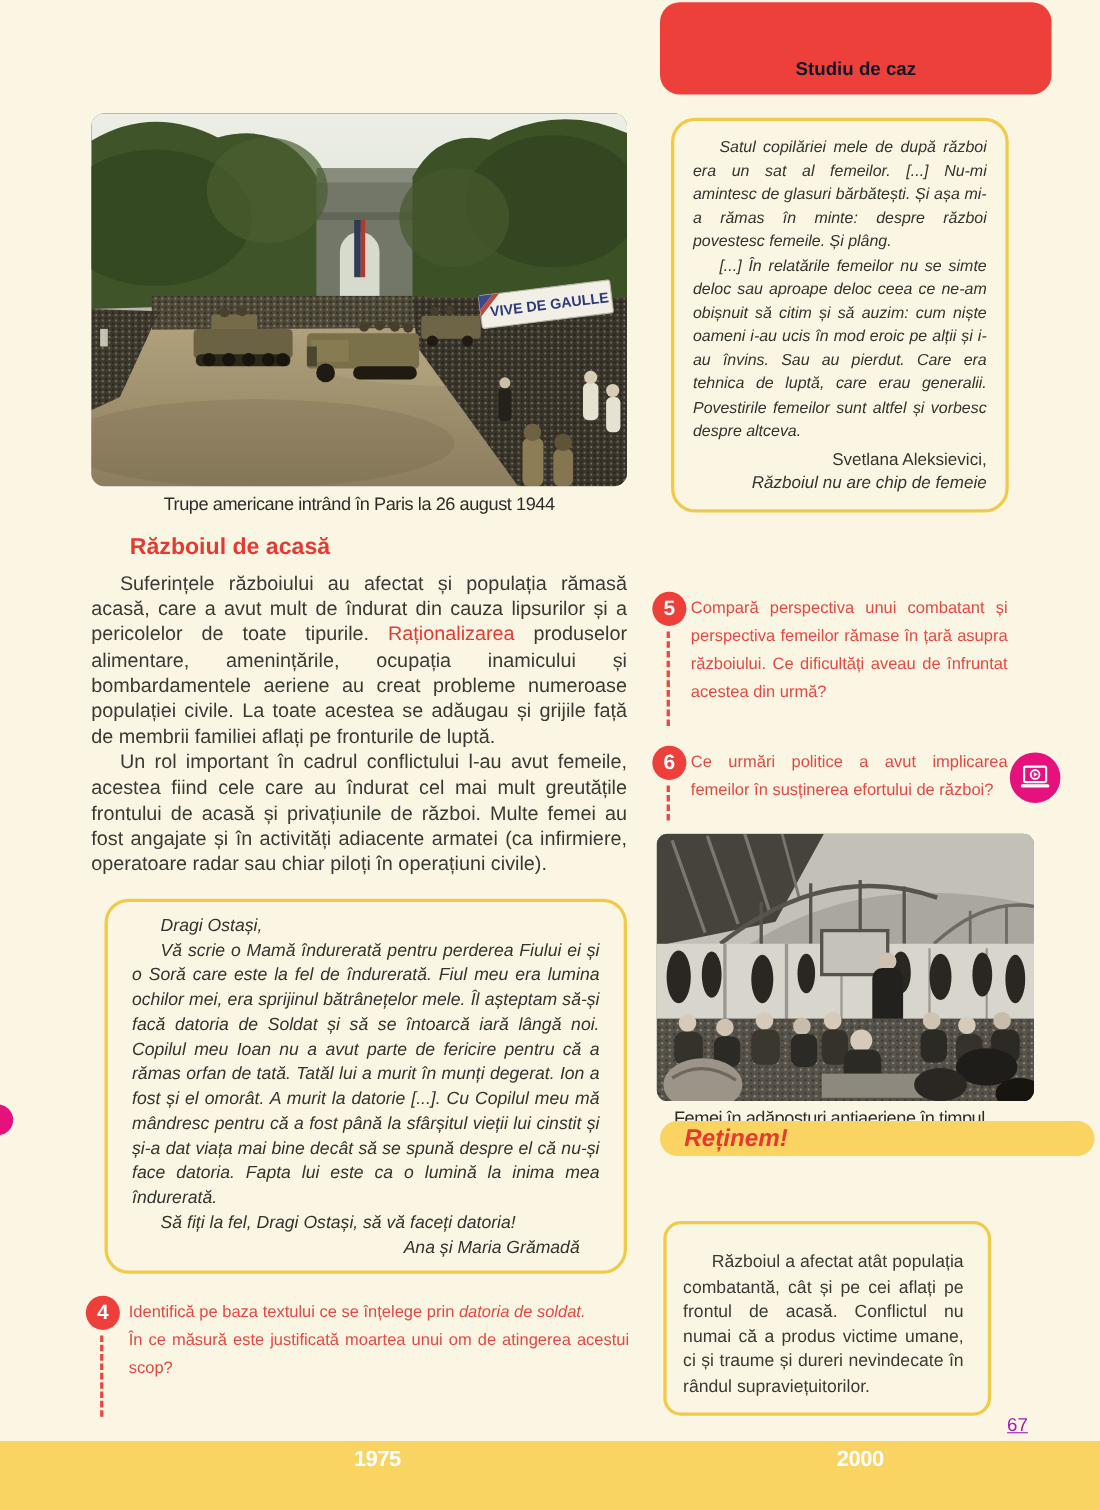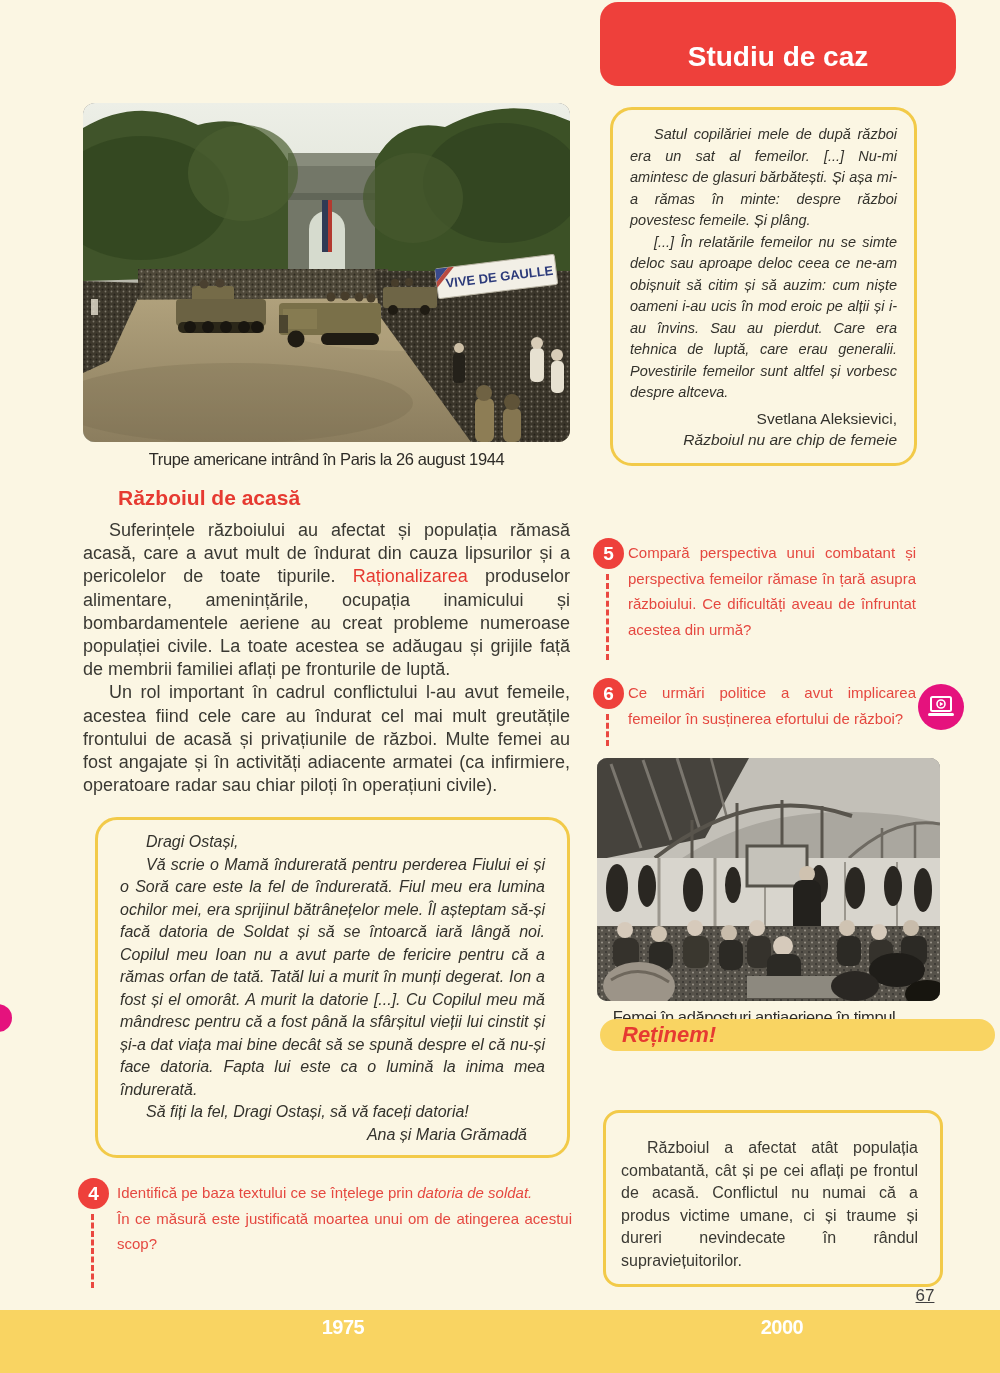--- a/index.html
+++ b/index.html
@@ -3,21 +3,21 @@
 <meta charset="utf-8">
 <style>
   html,body{margin:0;padding:0;}
   .page{position:relative;width:1000px;height:1373px;background:#fbf6e3;overflow:hidden;
         font-family:"Liberation Sans",sans-serif;color:#3a3933;}
   .abs{position:absolute;}
 
   
   .badge{left:600px;top:2px;width:356px;height:84px;background:#ee403b;border-radius:18px;
          display:flex;align-items:flex-end;justify-content:center;padding-bottom:13px;box-sizing:border-box;}
-  .badge span{color:#ffffff;font-weight:bold;font-size:28px;}
+  .badge span{color:#0f172a;font-weight:bold;font-size:17px;}
 
   
   .photo-frame{overflow:hidden;border-radius:12px;background:#777;}
   .photo1{left:83px;top:103px;width:487px;height:339px;}
   .photo2{left:597px;top:758px;width:343px;height:243px;border-radius:10px;}
   .caption{text-align:center;font-size:16.5px;letter-spacing:-0.4px;color:#2e2c28;line-height:21px;}
   .cap1{left:83px;top:449px;width:487px;}
   .cap2{left:584px;top:1007px;width:340px;}
 
   
@@ -56,26 +56,26 @@
   .quotebox .work{text-align:right;text-indent:0;font-size:15.5px;}
 
   
   .vicon{left:918px;top:684px;width:46px;height:46px;border-radius:50%;background:#e5127d;
          display:flex;align-items:center;justify-content:center;cursor:pointer;}
 
   
   .retbar{left:600px;top:1019px;width:395px;height:32px;background:#f9d462;border-radius:16px;
           display:flex;align-items:center;padding-left:22px;box-sizing:border-box;z-index:3;}
   .retbar span{color:#e63a31;font-weight:bold;font-style:italic;font-size:22px;}
-  .retbox{left:603px;top:1110px;width:340px;box-sizing:border-box;border:3px solid #f2ca49;
+  .retbox{left:603px;top:1110px;width:298px;box-sizing:border-box;border:3px solid #f2ca49;
           border-radius:16px;padding:24px 22px 12px 15px;font-size:16px;line-height:22.5px;
           text-align:justify;z-index:2;}
   .retbox p{margin:0;text-indent:26px;}
 
-  .pagenum{left:905px;top:1286px;width:40px;text-align:center;font-size:17px;color:#404040;text-decoration:underline;}
+  .pagenum{left:905px;top:1286px;width:40px;text-align:center;font-size:17px;color:#a21caf;text-decoration:underline;}
 
   
   .bottombar{left:0;top:1310px;width:1000px;height:63px;background:#f9d462;}
   .year{position:absolute;top:6px;color:#fff;font-weight:bold;font-size:20px;letter-spacing:-0.5px;width:80px;text-align:center;}
   .y1{left:303px;} .y2{left:742px;}
 
   .edge-dot{left:-16px;top:1004px;width:28px;height:28px;border-radius:50%;background:#e5127d;}
 </style>
 </head>
 <body>

